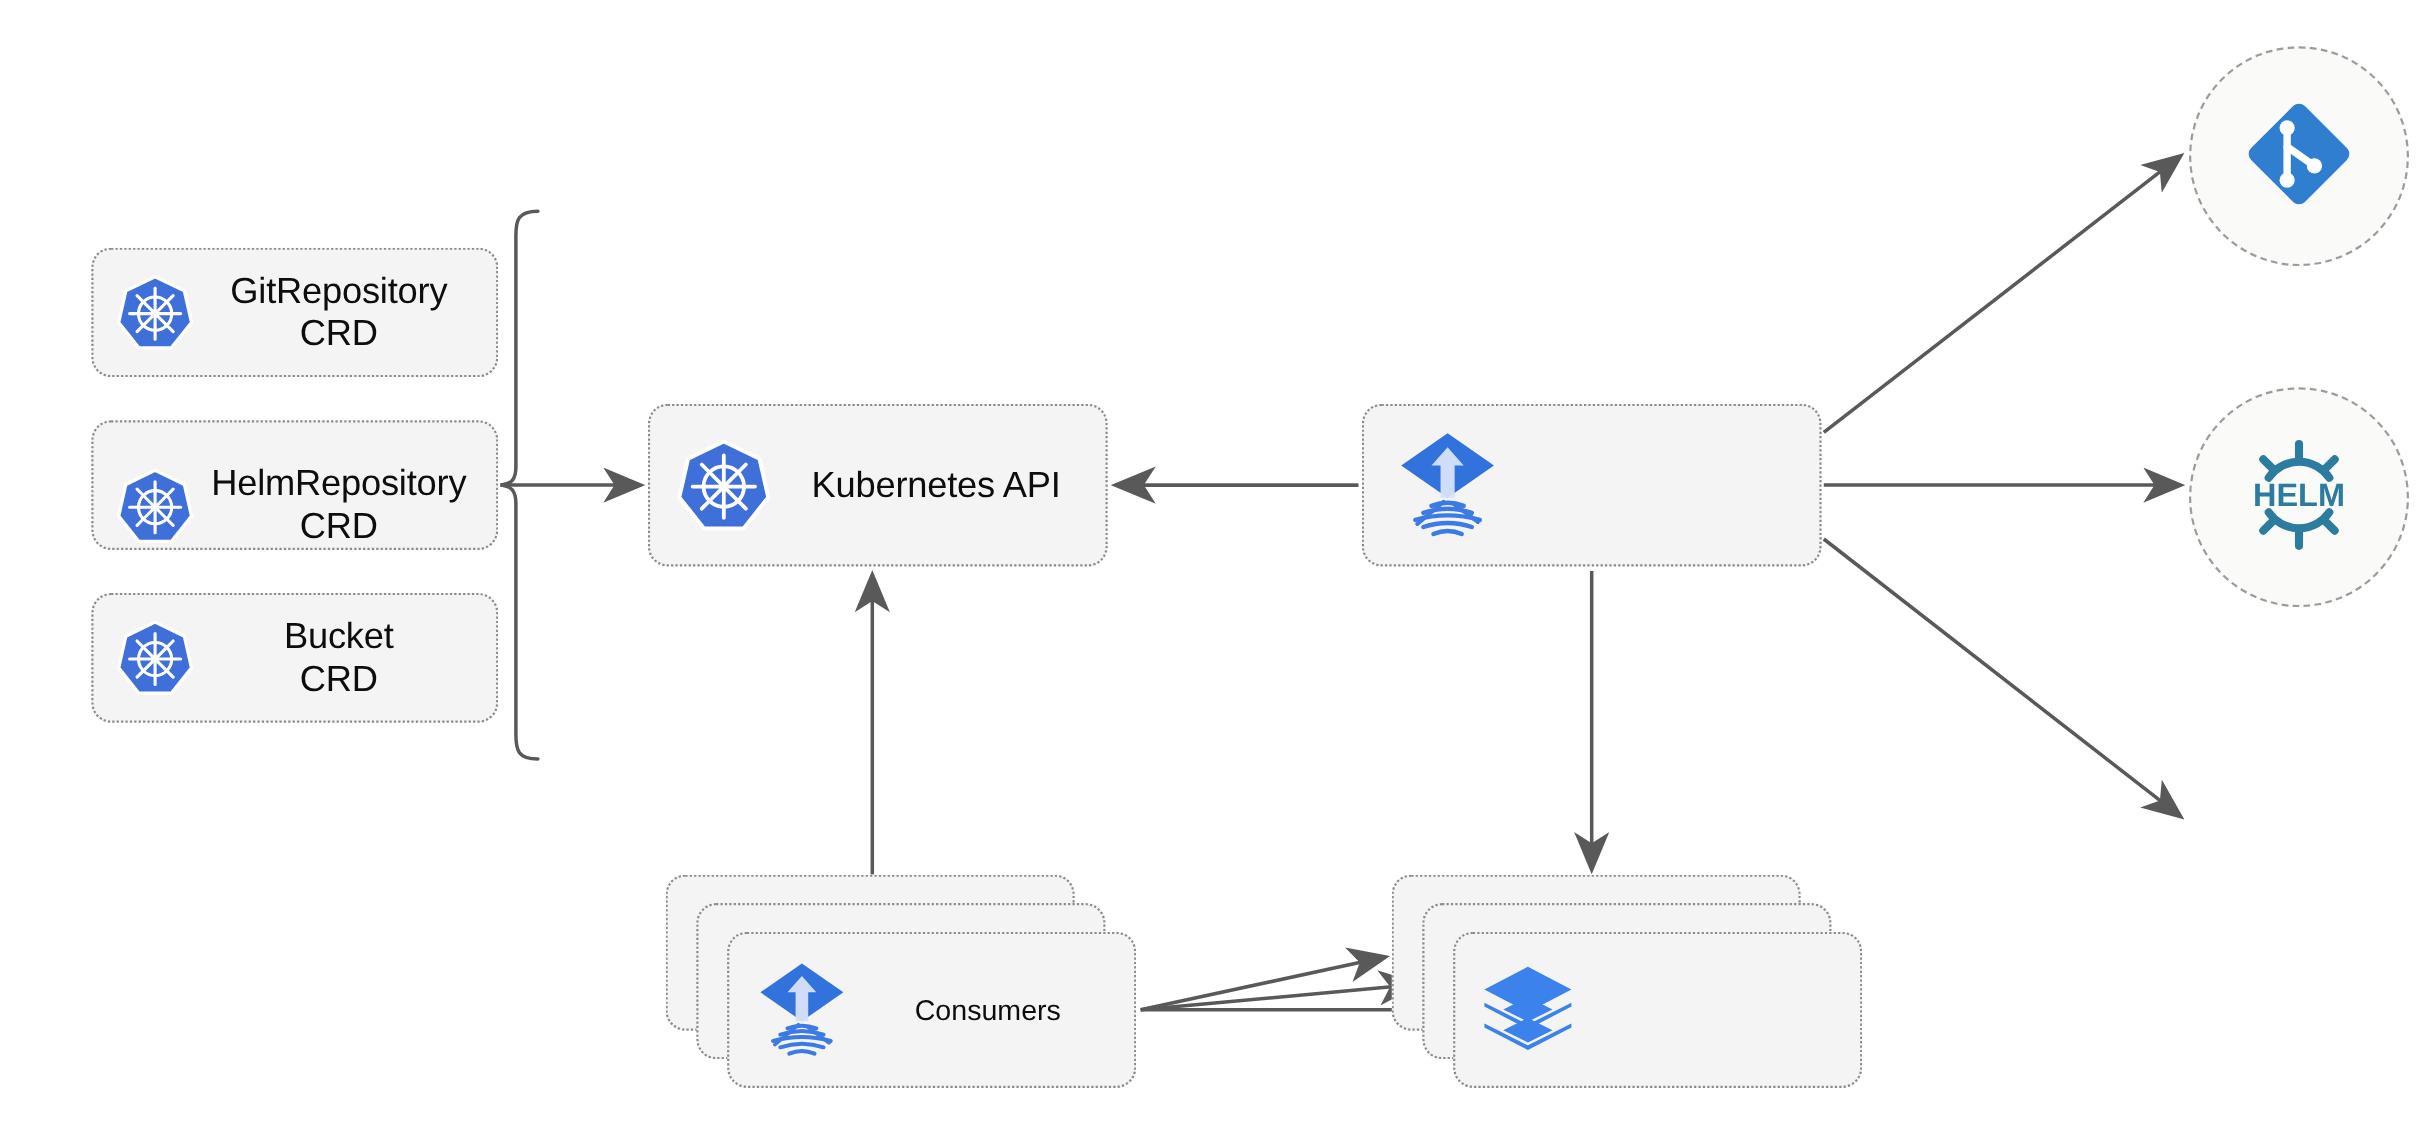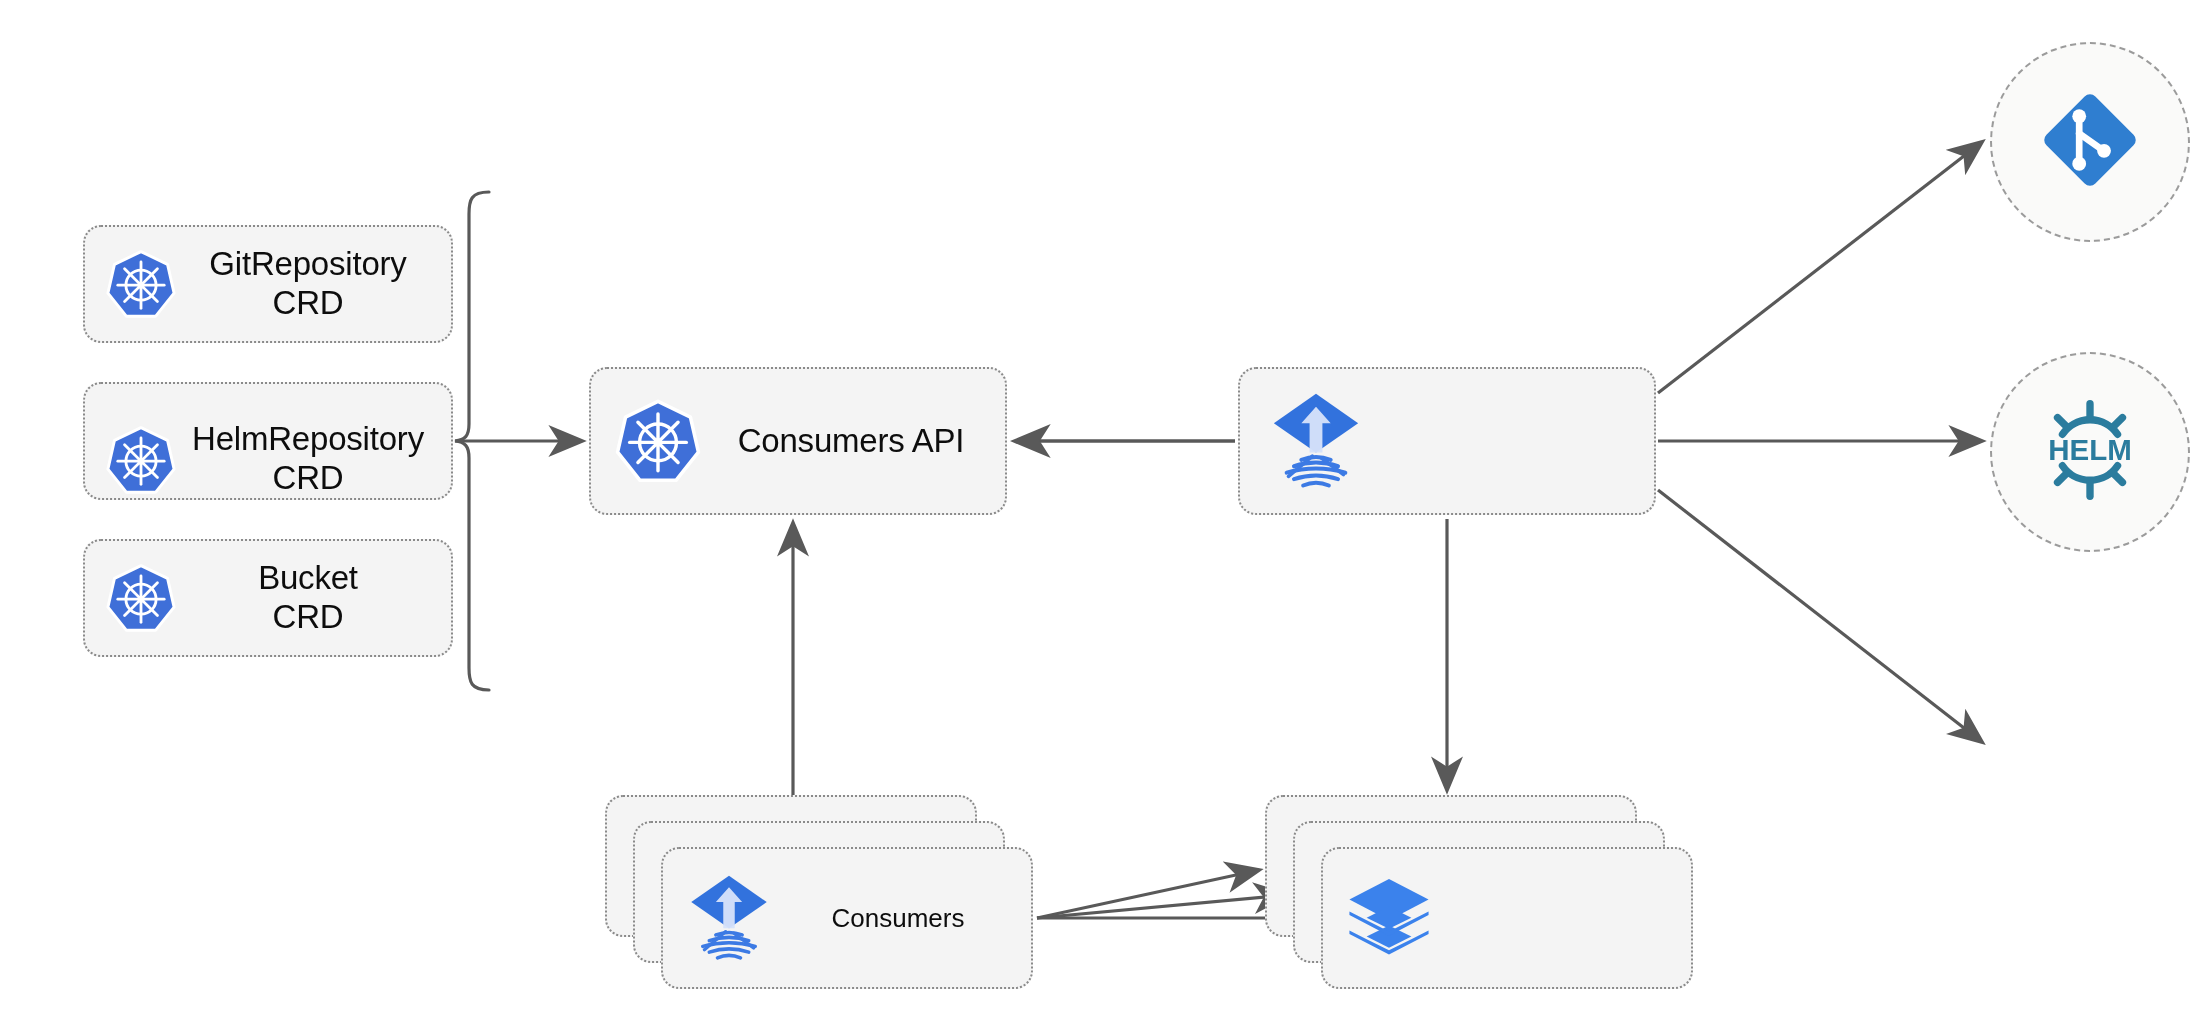--- a/index.html
+++ b/index.html
@@ -279,21 +279,21 @@
           <line x1="18.6" y1="33" x2="32" y2="33"></line>
           <line x1="32" y1="33" x2="45.4" y2="33"></line>
           <line x1="22.5" y1="23.5" x2="32" y2="33"></line>
           <line x1="32" y1="33" x2="41.5" y2="42.5"></line>
           <line x1="41.5" y1="23.5" x2="32" y2="33"></line>
           <line x1="32" y1="33" x2="22.5" y2="42.5"></line>
         </g>
         <circle cx="32" cy="33" r="3.1" fill="#ffffff"></circle>
       </svg>
     </span>
-    <span class="label">Consumers API</span>
+    <span class="label">Kubernetes API</span>
   </div>
 
   <div class="node srcctl">
     <span class="icon-slot">
       <svg viewBox="0 0 100 108" width="92" height="99" xmlns="http://www.w3.org/2000/svg">
 
         <path d="M50 2 L96 34 L50 66 L4 34 Z" fill="#3272dd"></path>
 
         <path d="M50 16 L66 34 L57 34 L57 66 L43 66 L43 34 L34 34 Z" fill="#d5e2fa" opacity="0.96"></path>
 

